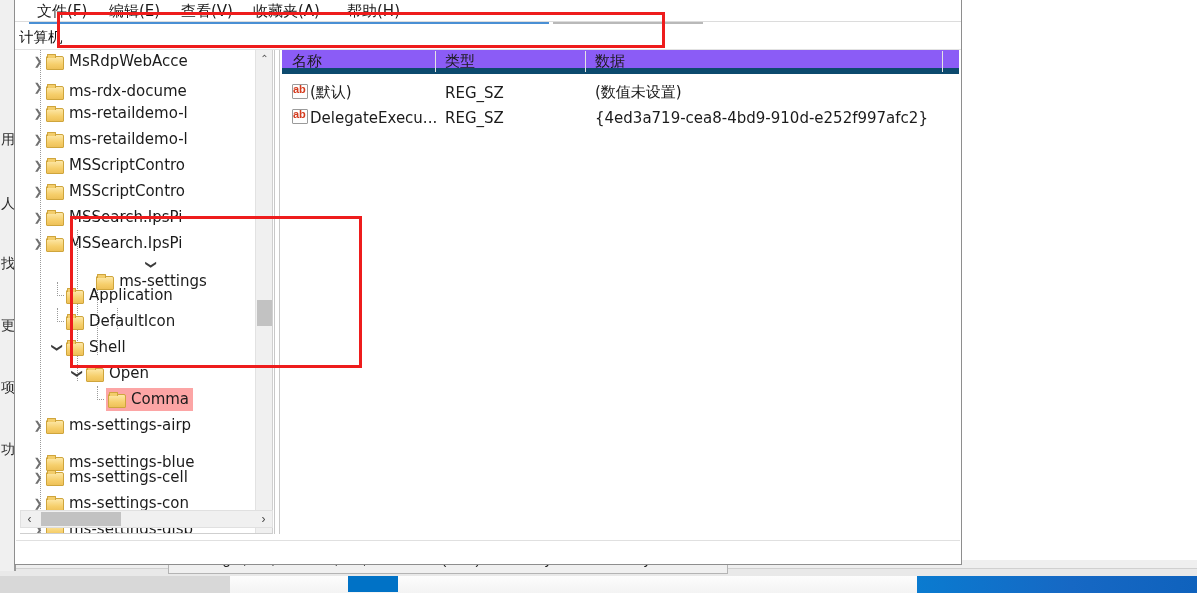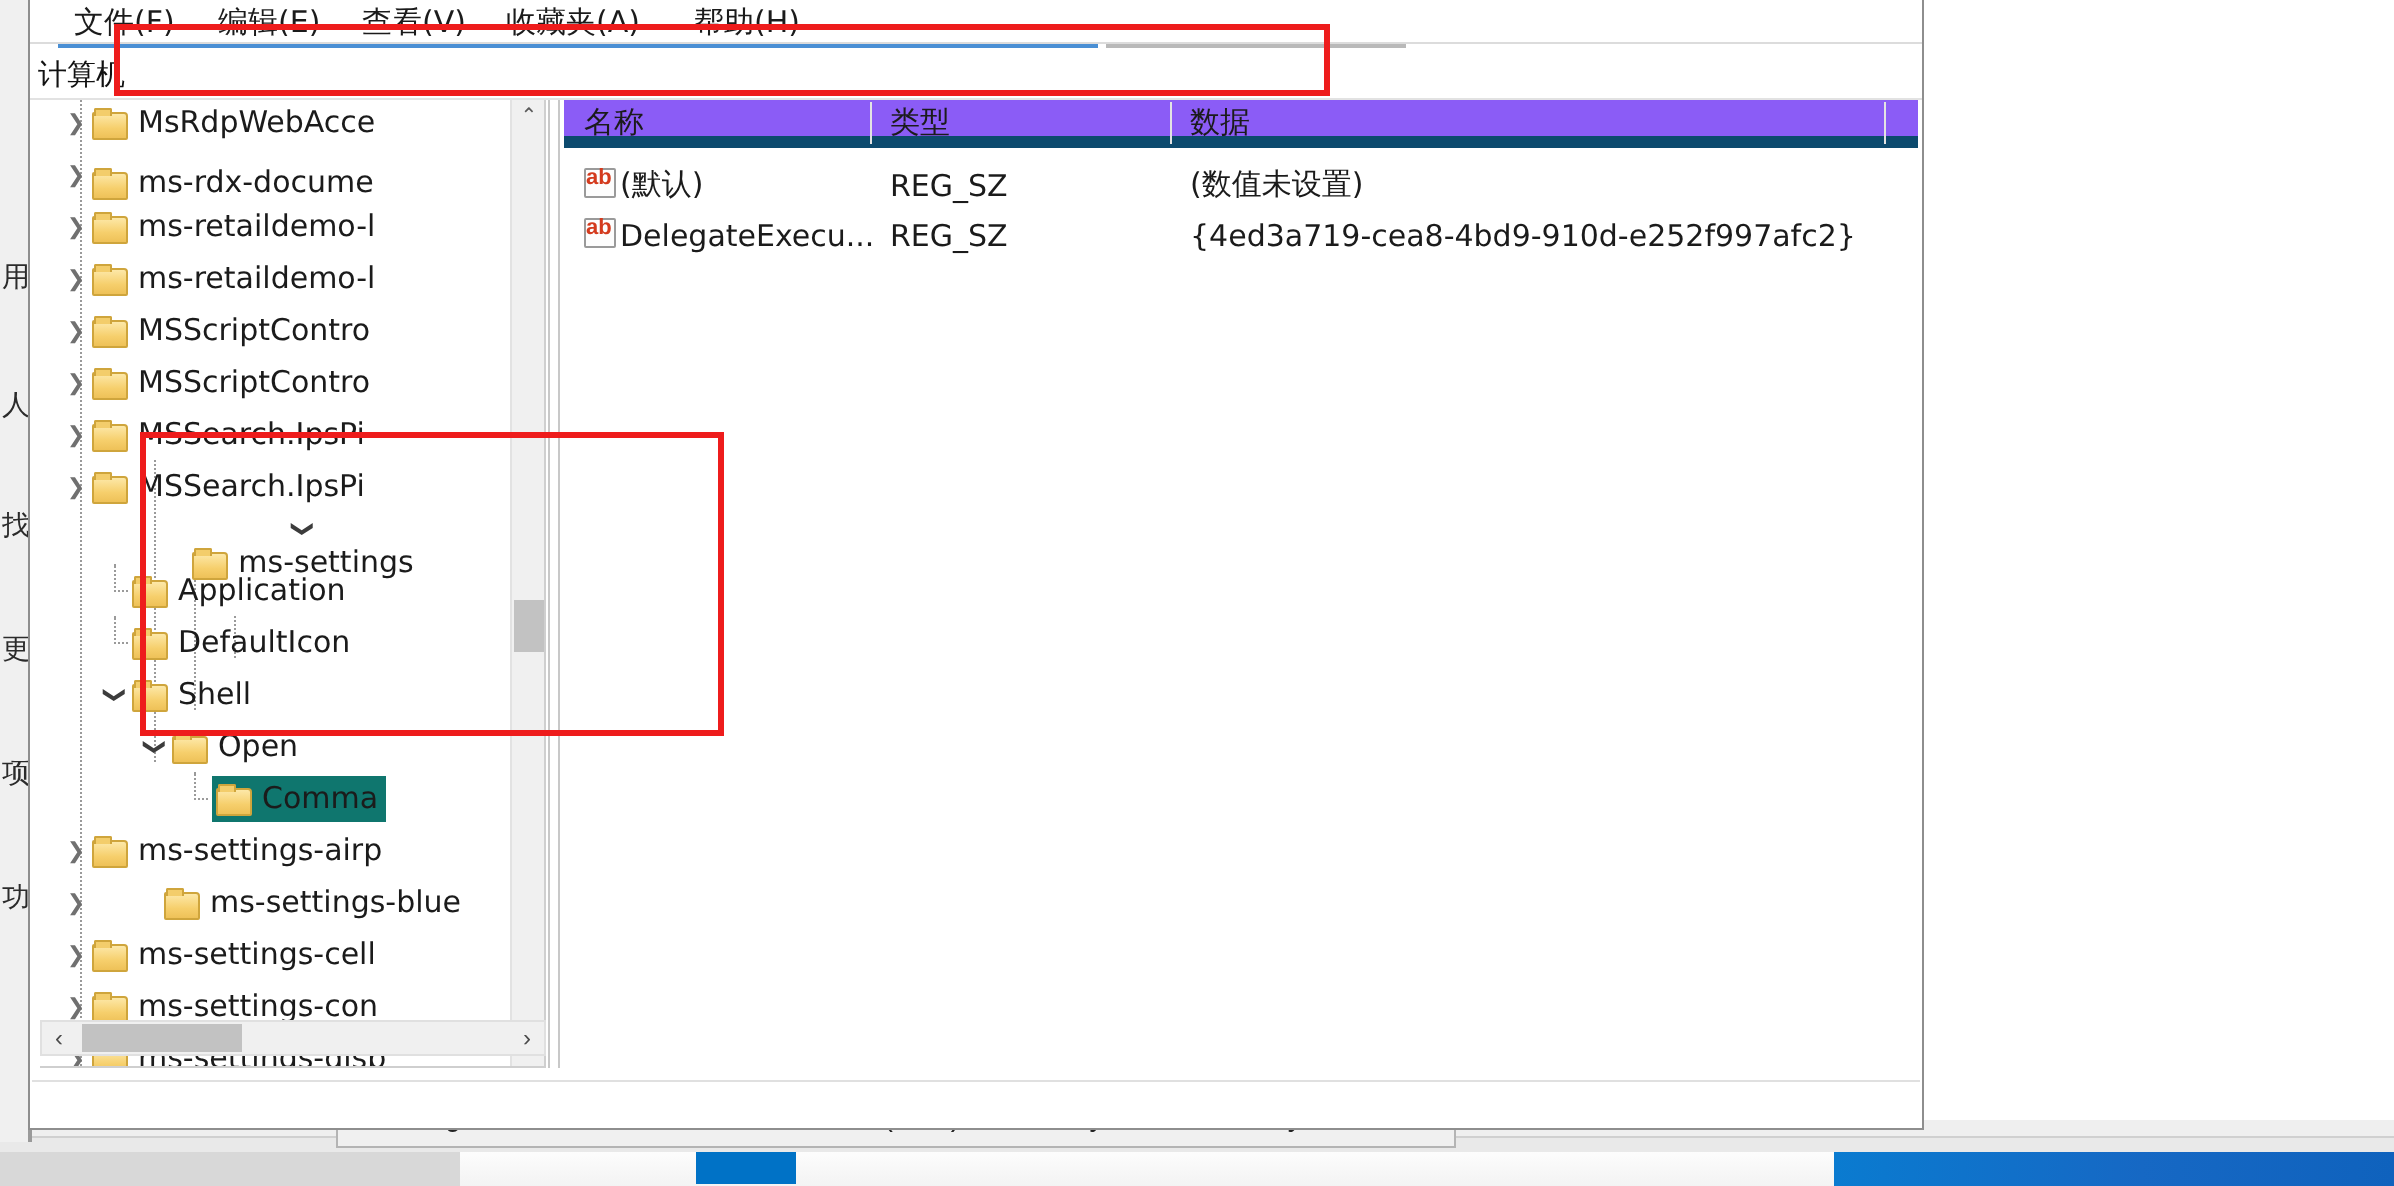--- a/index.html
+++ b/index.html
@@ -162,21 +162,21 @@
   .folder::after {
     content: ""; position: absolute; left: 1px; top: 0px; width: 7px; height: 3px;
     background: #f3cd6b; border: 1px solid #cfa53c; border-bottom: none;
     border-radius: 1px 1px 0 0;
   }
   .tlabel {
     font-size: 15px; color: #1b1b1b; white-space: nowrap;
     font-family: "DejaVu Sans", sans-serif;
   }
   .trow.selected .tlabel-wrap {
-    background: #0f766e; padding: 2px 4px 3px 2px;
+    background: #fca5a5; padding: 2px 4px 3px 2px;
   }
   .tlabel-wrap { display: flex; align-items: center; }
 
   
   .tree-guide {
     position: absolute; top: 0; bottom: 0; border-left: 1px dotted #9a9a9a;
   }
 
   
   .tree-vscroll {
@@ -441,21 +441,21 @@
             </div>
             <div class="trow" style="top: 362px; padding-left: 10px;">
               <span class="expander">
                 <span class="chev-r"></span>
               </span>
               <span class="tlabel-wrap">
                 <span class="folder"></span>
                 <span class="tlabel">ms-settings-airp</span>
               </span>
             </div>
-            <div class="trow" style="top: 388px; padding-left: 10px; gap: 36px;">
+            <div class="trow" style="top: 399px; padding-left: 10px;">
               <span class="expander">
                 <span class="chev-r"></span>
               </span>
               <span class="tlabel-wrap">
                 <span class="folder"></span>
                 <span class="tlabel">ms-settings-blue</span>
               </span>
             </div>
             <div class="trow" style="top: 414px; padding-left: 10px;">
               <span class="expander">

